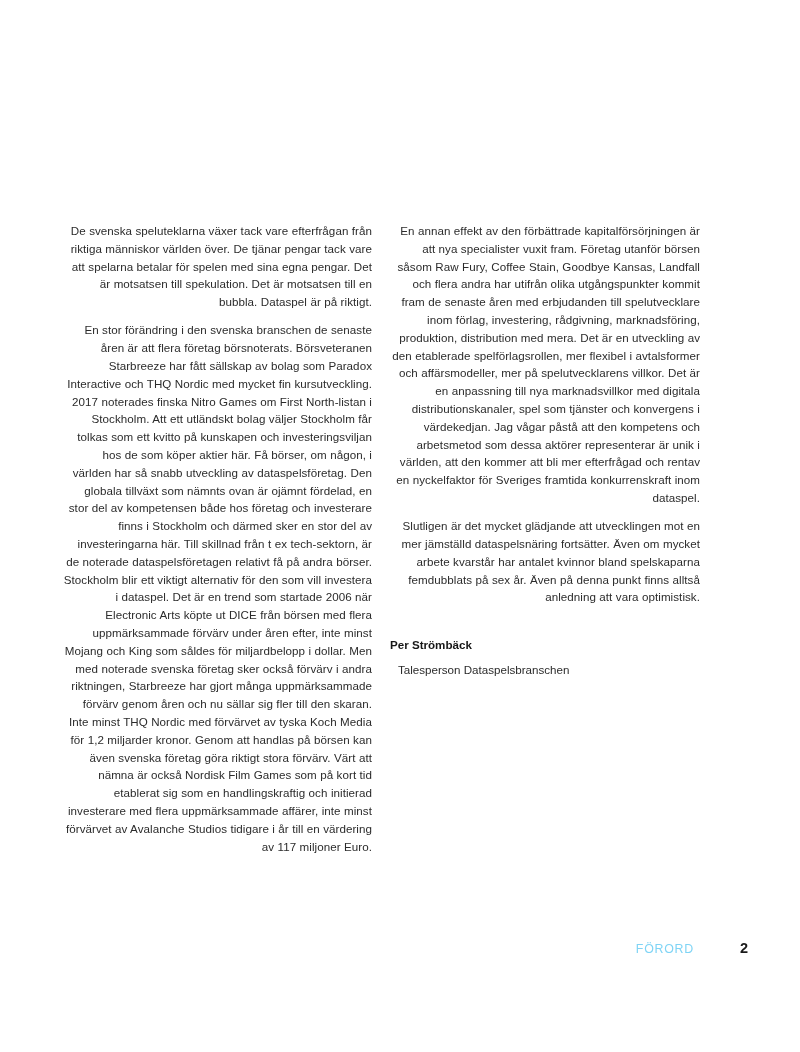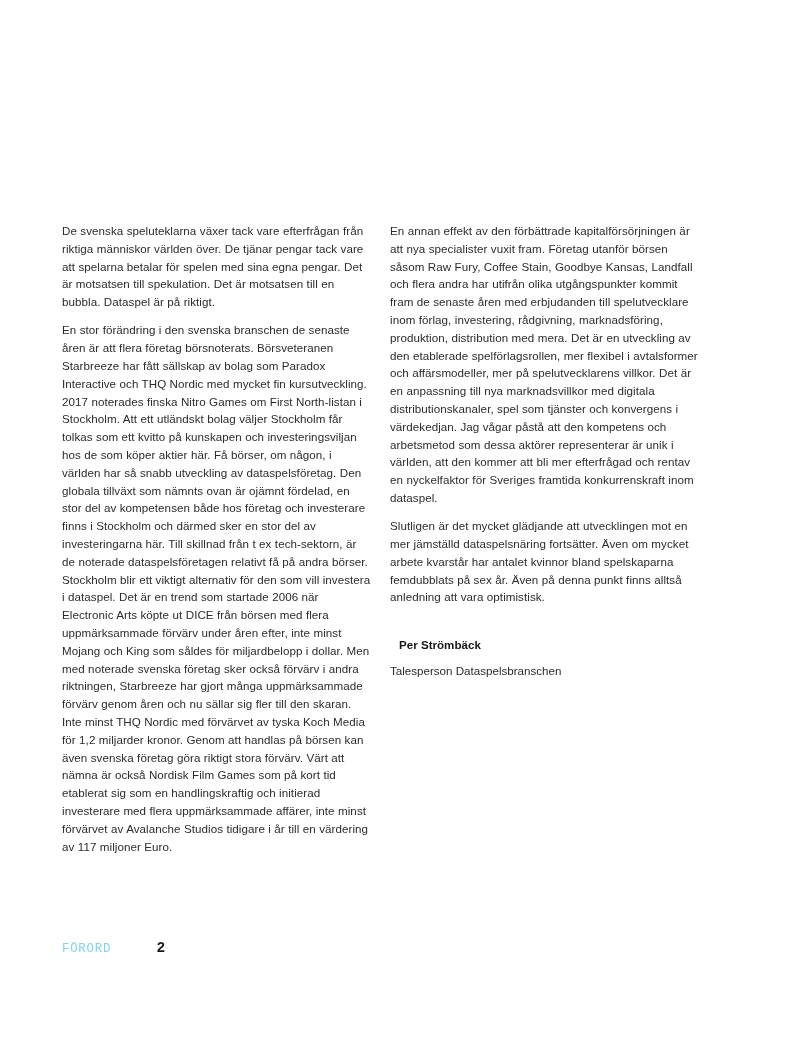--- a/index.html
+++ b/index.html
@@ -36,21 +36,21 @@
     width: 310px;
     flex: 0 0 310px;
   }
 
   p.body-par {
     margin: 0 0 10.5px 0;
     font-size: 11.6px;
     line-height: 17.8px;
     color: #2b2b2b;
     letter-spacing: 0.005em;
-    text-align: left;
+    text-align: right;
     word-spacing: 0.01em;
   }
   p.body-par:last-child {
     margin-bottom: 16px;
   }
 
   
   .signature {
     margin-top: 30px;
   }
@@ -59,40 +59,40 @@
     line-height: 17.8px;
     font-style: italic;
     color: #2b2b2b;
     margin: 0 0 10px 0;
   }
   .sig-name {
     font-size: 11.6px;
     line-height: 17.2px;
     font-weight: bold;
     color: #171717;
-    margin: 9px;
+    margin: 0;
   }
   .sig-role {
     font-size: 11.6px;
     line-height: 17.2px;
     color: #2b2b2b;
-    margin: 0;
+    margin: 8px;
   }
 
   
   .footer {
     position: absolute;
     left: 62px;
     right: 52px;
     top: 940px;
     height: 24px;
     display: flex;
     flex-direction: row;
     align-items: baseline;
-    font-family: Liberation Mono, monospace;
+    justify-content: flex-end;
   }
   .footer-section {
     font-size: 12.4px;
     letter-spacing: 0.06em;
     color: #7fd4f5;
     margin-right: 42px;
   }
   .footer-pagenum {
     font-size: 14.5px;
     font-weight: bold;

